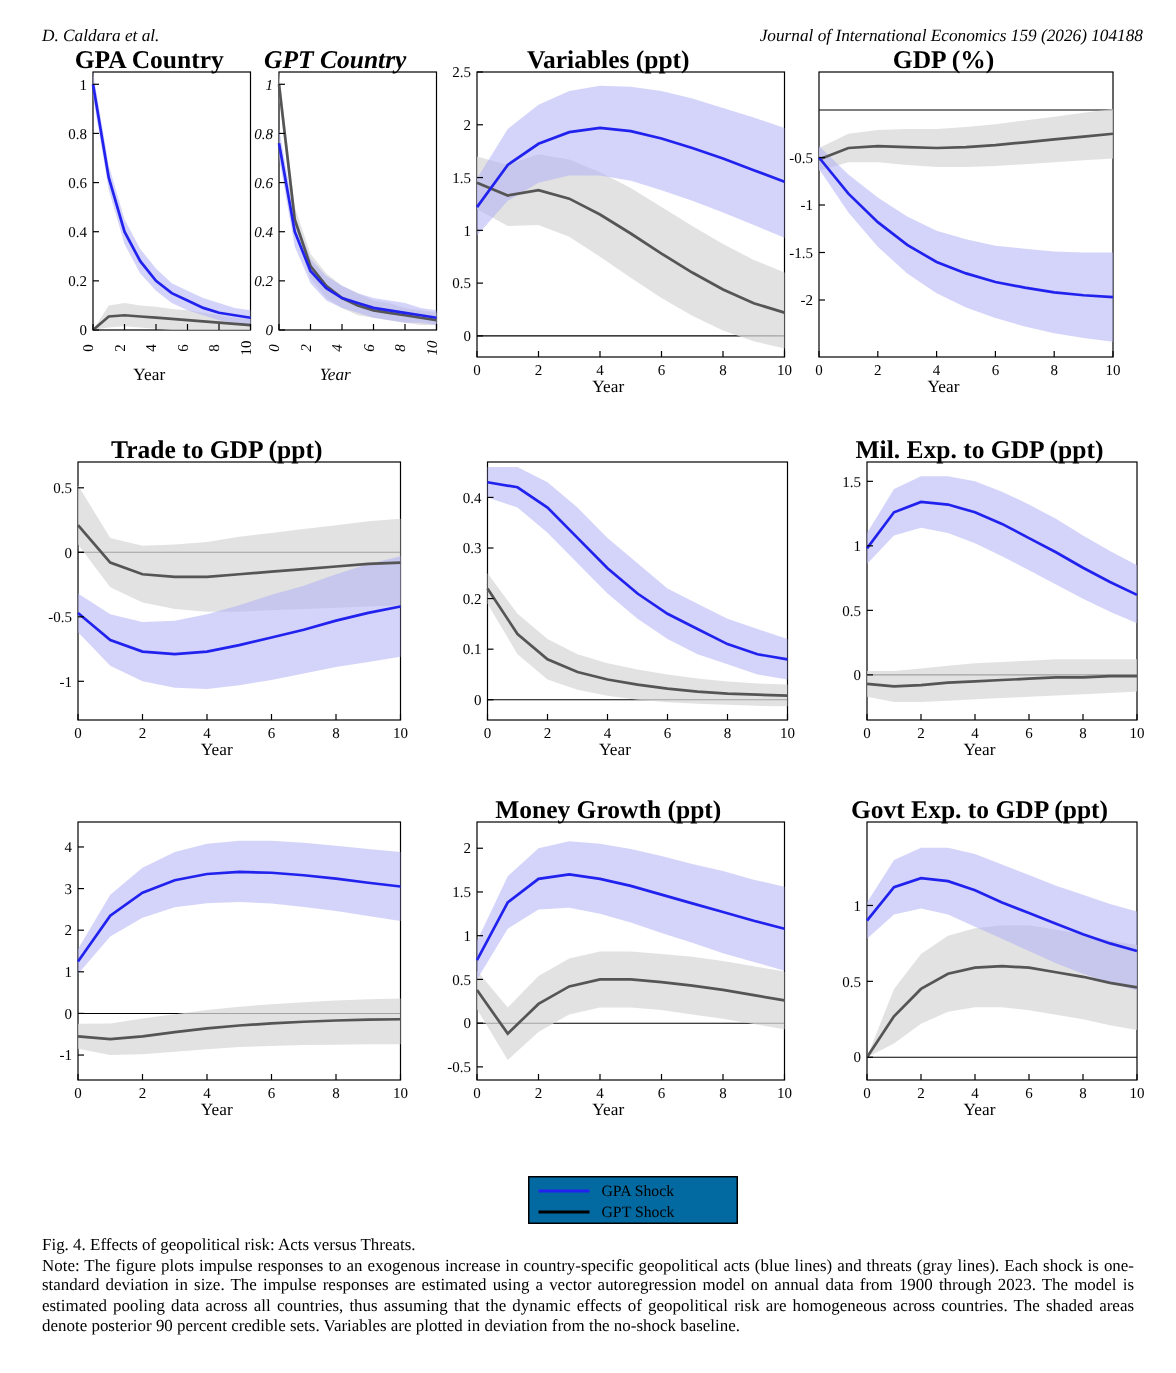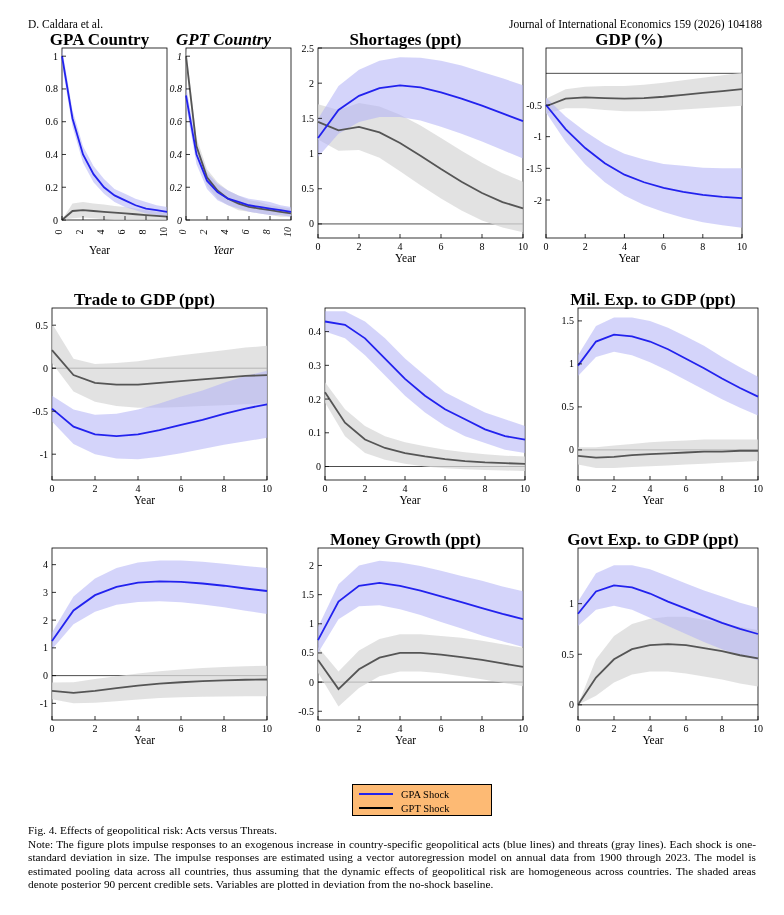--- a/index.html
+++ b/index.html
@@ -22,20 +22,21 @@
     box-sizing: border-box;
     padding: 0;
   }
   .header {
     position: absolute;
     top: 18px;
     left: 0;
     width: 784px;
     height: 18px;
     font-size: 11.5px;
+    font-style: italic;
   }
   .header .left {
     position: absolute;
     left: 28px;
     top: 0;
     white-space: nowrap;
   }
   .header .right {
     position: absolute;
     right: 22px;
@@ -80,21 +81,21 @@
     font-size: 10px;
     fill: #000;
   }
   .legend-box {
     position: absolute;
     left: 352px;
     top: 784px;
     width: 140px;
     height: 32px;
     border: 1px solid #000;
-    background: #fdba74;
+    background: #0369a1;
     box-sizing: border-box;
   }
   .legend-row {
     position: absolute;
     left: 6px;
     height: 14px;
     display: flex;
     align-items: center;
     font-size: 10.5px;
     font-family: "Liberation Serif", serif;
@@ -194,21 +195,21 @@
           <line x1="34" x2="38" y1="88.71428571428572" y2="88.71428571428572" stroke="#000" stroke-width="0.8"></line>
           <text x="30" y="92.21428571428572" text-anchor="end" class="tick-text">0.6</text>
           <line x1="34" x2="38" y1="55.95238095238095" y2="55.95238095238095" stroke="#000" stroke-width="0.8"></line>
           <text x="30" y="59.45238095238095" text-anchor="end" class="tick-text">0.8</text>
           <line x1="34" x2="38" y1="23.190476190476197" y2="23.190476190476197" stroke="#000" stroke-width="0.8"></line>
           <text x="30" y="26.690476190476197" text-anchor="end" class="tick-text">1</text>
         </svg>
         <div class="axis-label" style="left: 0px; top: 211px;">Year</div>
       </div>
       <div class="panel" style="left: 284px; top: -7px; width: 243px; height: 239px;">
-        <div class="panel-title">Shortages (ppt)</div>
+        <div class="panel-title">Variables (ppt)</div>
         <svg width="243" height="239">
           <rect x="34" y="15" width="205" height="190" fill="none" stroke="#000" stroke-width="0.8"></rect>
           <line x1="34" x2="239" y1="190.9259259259259" y2="190.9259259259259" stroke="#000" stroke-width="0.7"></line>
           <path d="M34.00,71.30 L54.50,76.93 L75.00,69.89 L95.50,73.41 L116.00,81.85 L136.50,92.41 L157.00,105.07 L177.50,117.74 L198.00,129.70 L218.50,140.26 L239.00,148.70 L239.00,199.37 L218.50,194.44 L198.00,187.41 L177.50,177.56 L157.00,165.59 L136.50,152.22 L116.00,138.15 L95.50,124.78 L75.00,117.04 L54.50,117.74 L34.00,106.48 Z" fill="#d8d8d8" fill-opacity="0.75" stroke="none"></path>
           <path d="M34.00,86.07 L54.50,53.00 L75.00,36.81 L95.50,27.67 L116.00,24.15 L136.50,24.85 L157.00,27.67 L177.50,32.59 L198.00,38.93 L218.50,45.26 L239.00,52.30 L239.00,125.48 L218.50,117.04 L198.00,108.59 L177.50,100.85 L157.00,93.81 L136.50,87.48 L116.00,83.96 L95.50,83.96 L75.00,88.89 L54.50,100.85 L34.00,124.07 Z" fill="#b0b0f5" fill-opacity="0.55" stroke="none"></path>
           <path d="M34.00,88.89 L54.50,97.33 L75.00,93.81 L95.50,99.44 L116.00,110.00 L136.50,122.67 L157.00,136.04 L177.50,148.70 L198.00,159.96 L218.50,169.11 L239.00,175.44 " fill="none" stroke="#555555" stroke-width="1.8"></path>
           <path d="M34.00,105.07 L54.50,76.93 L75.00,62.85 L95.50,55.11 L116.00,52.30 L136.50,54.41 L157.00,59.33 L177.50,65.67 L198.00,72.70 L218.50,80.44 L239.00,88.19 " fill="none" stroke="#2222ee" stroke-width="1.8"></path>
           <line x1="34" x2="34" y1="205" y2="201" stroke="#000" stroke-width="0.8"></line>
           <text x="34" y="217" text-anchor="middle" class="tick-text">0</text>
           <line x1="75" x2="75" y1="205" y2="201" stroke="#000" stroke-width="0.8"></line>

